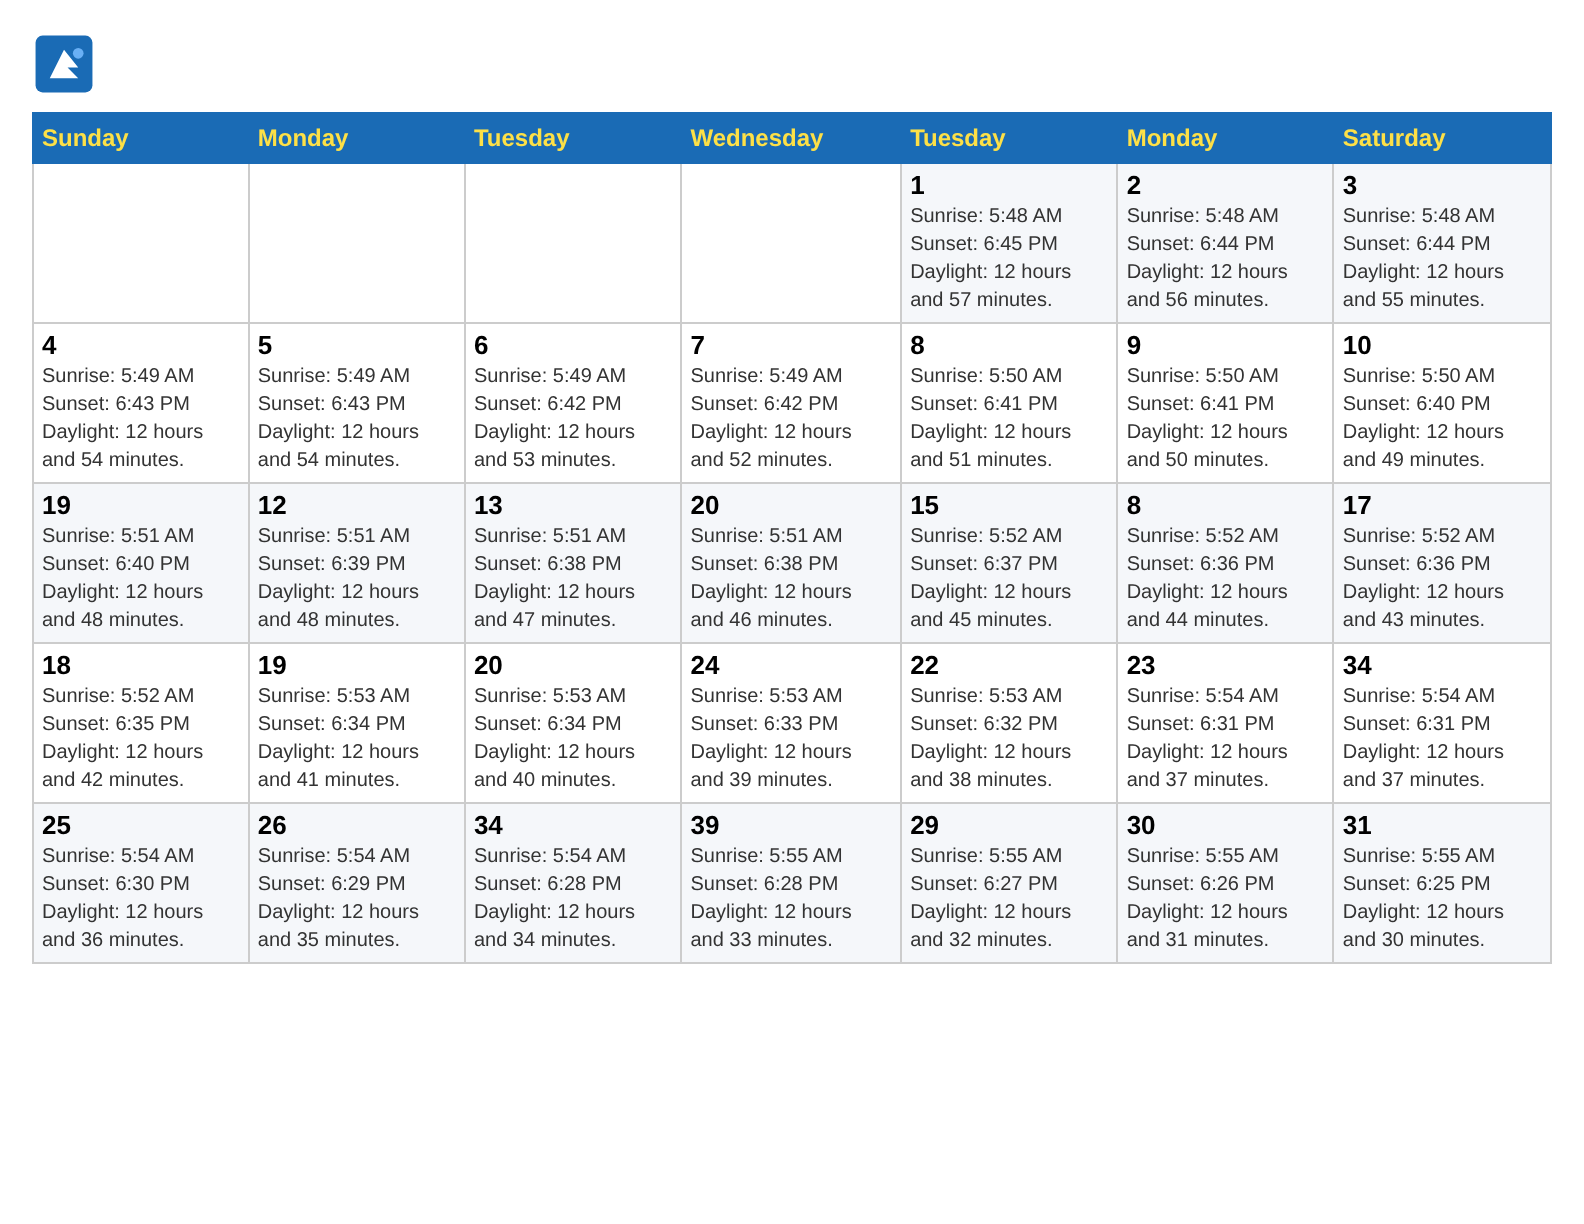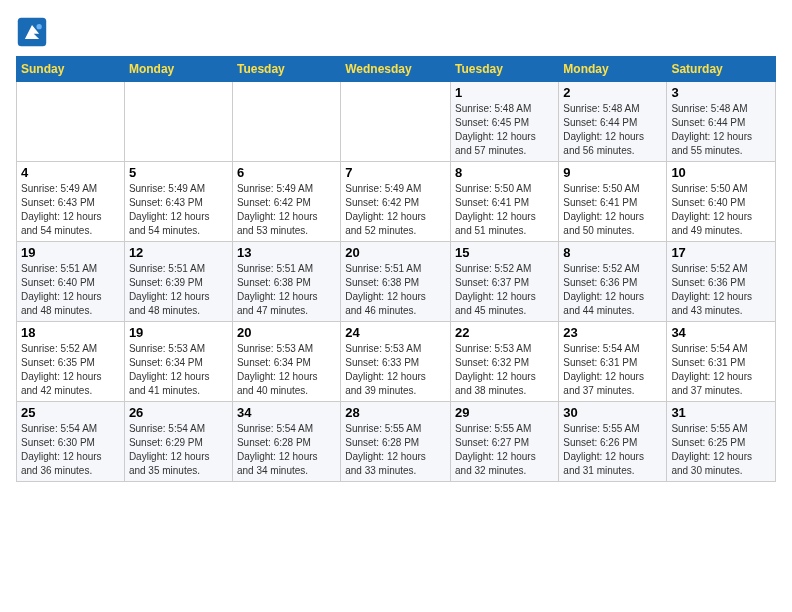--- a/index.html
+++ b/index.html
@@ -314,21 +314,21 @@
 and 35 minutes.</div>
         </td>
         <td>
           <div class="day-num">34</div>
           <div class="day-detail" style="white-space: pre-line;">Sunrise: 5:54 AM
 Sunset: 6:28 PM
 Daylight: 12 hours
 and 34 minutes.</div>
         </td>
         <td>
-          <div class="day-num">28</div>
+          <div class="day-num">39</div>
           <div class="day-detail" style="white-space: pre-line;">Sunrise: 5:55 AM
 Sunset: 6:28 PM
 Daylight: 12 hours
 and 33 minutes.</div>
         </td>
         <td>
           <div class="day-num">29</div>
           <div class="day-detail" style="white-space: pre-line;">Sunrise: 5:55 AM
 Sunset: 6:27 PM
 Daylight: 12 hours

